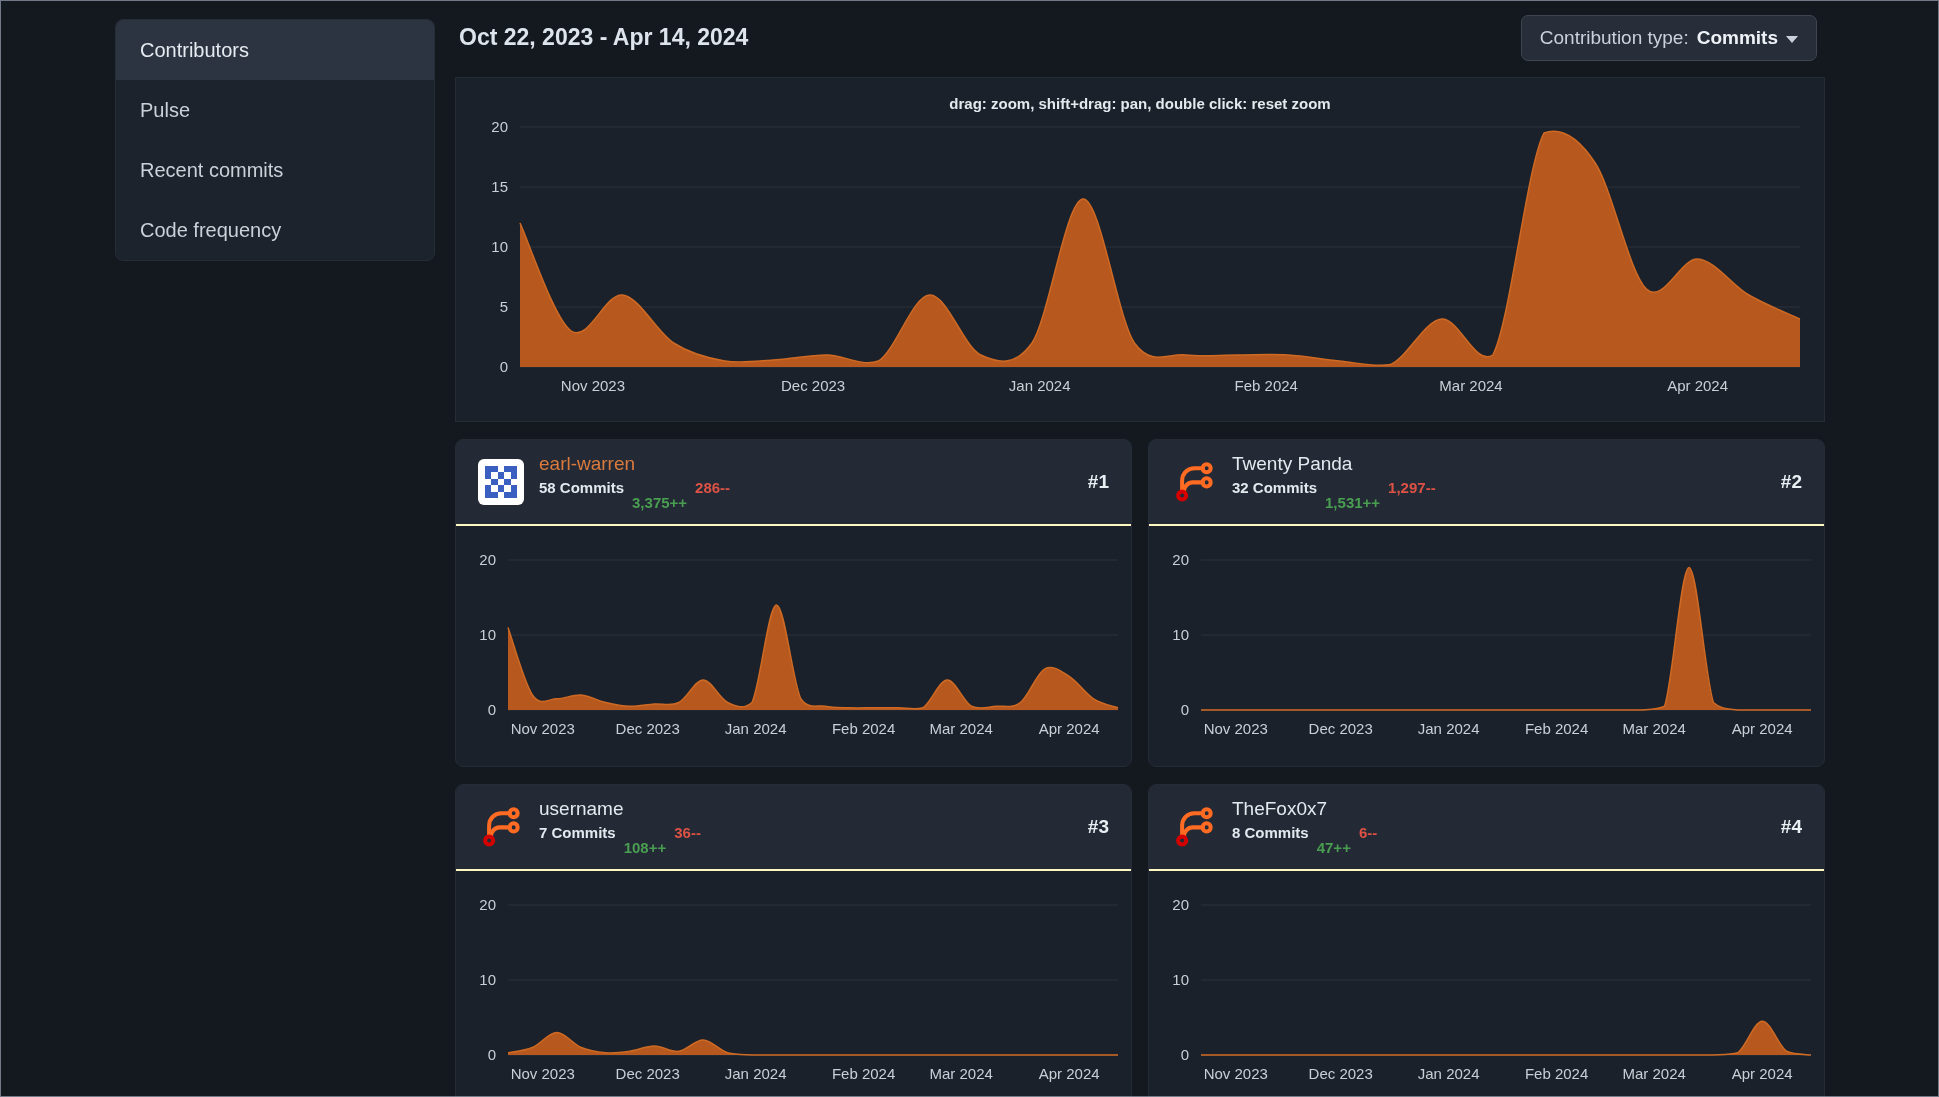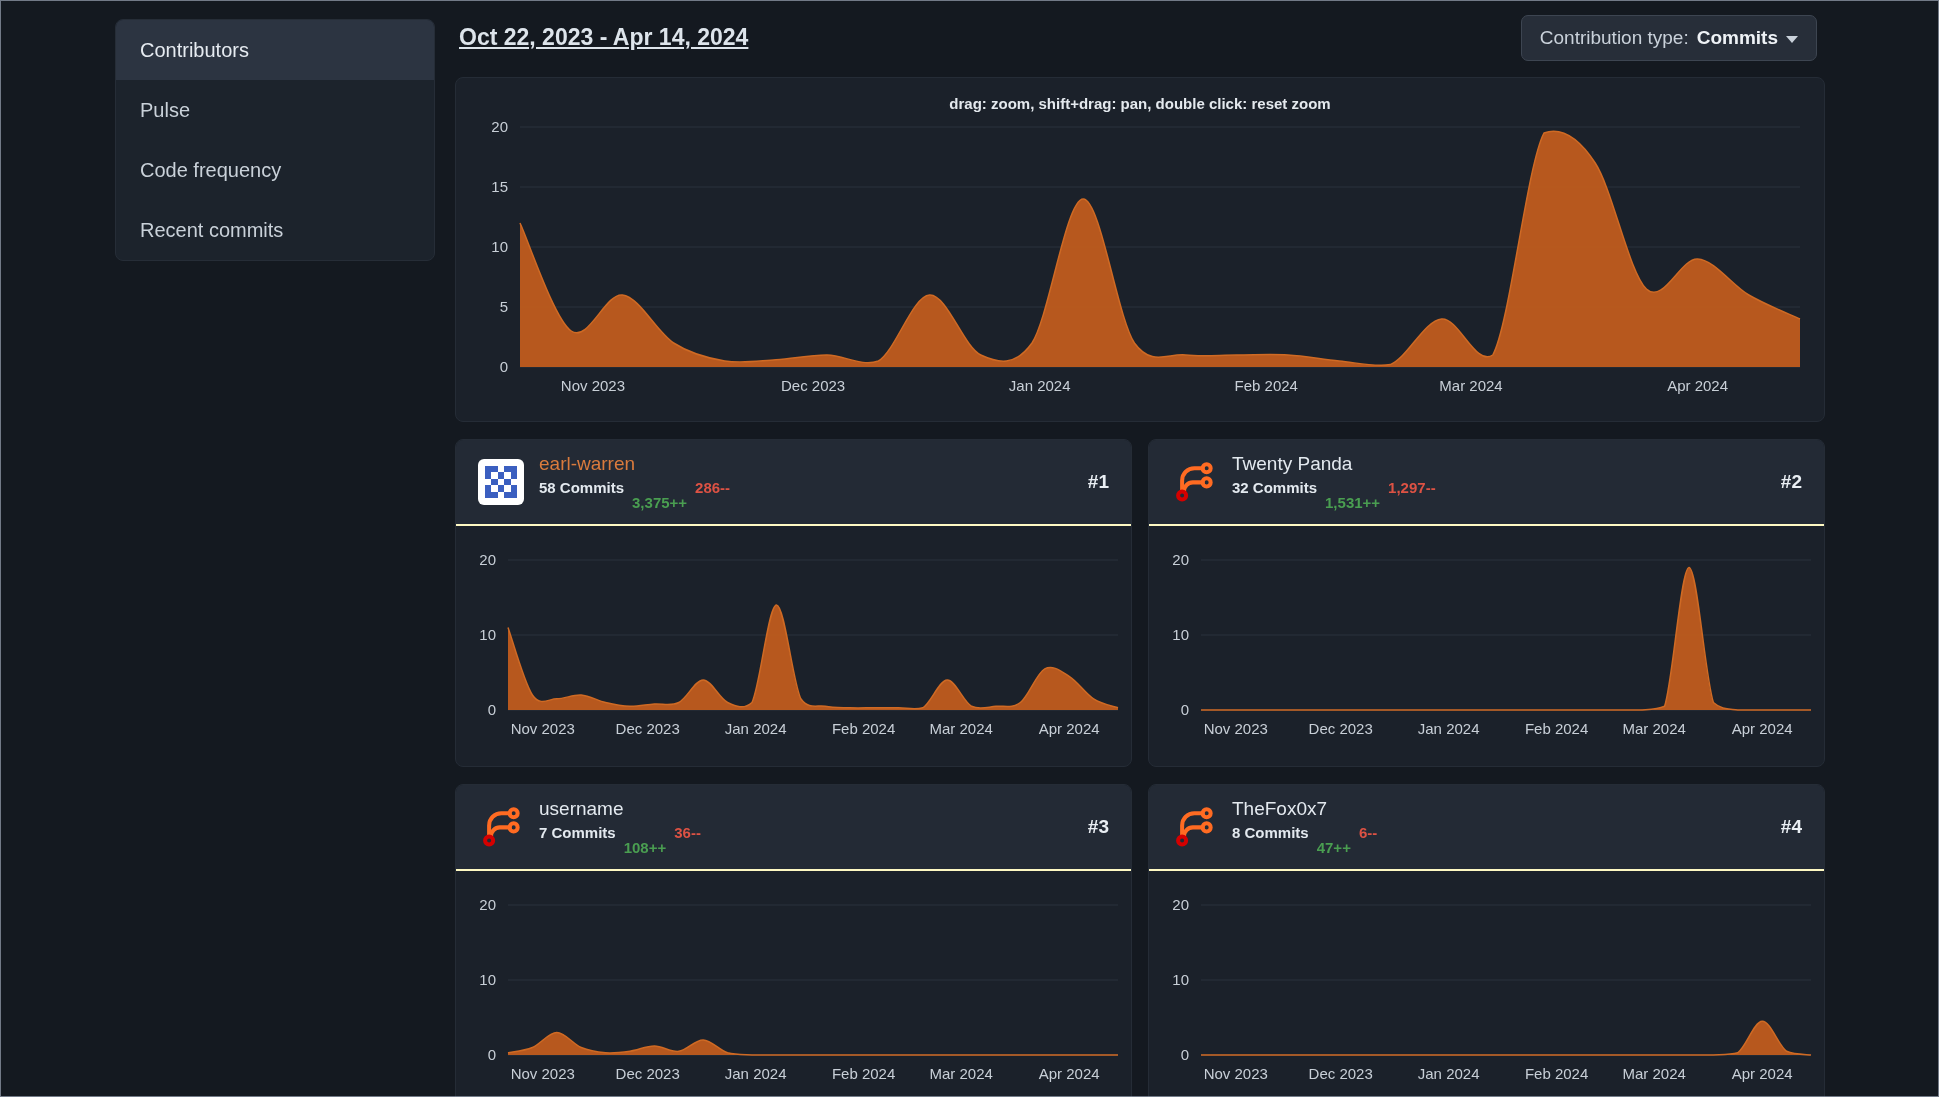--- a/index.html
+++ b/index.html
@@ -23,38 +23,38 @@
     overflow: hidden;
   }
   .side-item {
     height: 60px; display: flex; align-items: center; padding: 0 24px;
     font-size: 20px; color: #c9d1d9; cursor: pointer;
   }
   .side-item.active { background: #2c3441; color: #e6ebf1; }
 
   
   .main { position: absolute; left: 455px; top: 0; width: 1370px; height: 1097px; }
-  .page-title { position: absolute; left: 4px; top: 24px; font-size: 23px; color: #dde4eb; text-decoration: underline; }
+  .page-title { position: absolute; left: 4px; top: 24px; font-size: 23px; color: #dde4eb; }
 
   .ctype-btn {
     position: absolute; right: 8px; top: 15px; height: 46px;
     display: flex; align-items: center; gap: 8px; padding: 0 18px;
     background: #272e39; border: 1px solid #3d4551; border-radius: 7px;
     font-size: 19px; color: #c9d1da; cursor: pointer;
   }
   .ctype-btn .val { font-weight: bold; color: #eef2f6; }
   .caret-down {
     width: 0; height: 0; margin-top: 3px;
     border-left: 6px solid transparent; border-right: 6px solid transparent;
     border-top: 7px solid #c9d1da;
   }
 
   .panel {
     position: absolute; background: #1b212a;
-    border: 1px solid #252c36; border-radius: 8px;
+    border: 1px solid #252c36; border-radius: 0;
   }
   .main-panel { left: 0; top: 77px; width: 1370px; height: 345px; }
   .chart-hint {
     position: absolute; top: 17px; left: 0; width: 100%; text-align: center;
     font-size: 15px; font-weight: bold; color: #e4e9ee; z-index: 2;
   }
   .chart-host { position: absolute; }
   .main-host { inset: 0; cursor: crosshair; }
 
   
@@ -85,22 +85,22 @@
   .mini-host { left: 0; top: 86px; width: 675px; height: 240px; cursor: crosshair; }
 </style>
 </head>
 <body>
 
 <div class="window-border"></div>
 
 <nav class="sidebar">
   <div class="side-item active">Contributors</div>
   <div class="side-item">Pulse</div>
+  <div class="side-item">Recent commits</div>
   <div class="side-item">Code frequency</div>
-  <div class="side-item">Recent commits</div>
 </nav>
 
 <main class="main">
 
   <h1 class="page-title">Oct 22, 2023 - Apr 14, 2024</h1>
 
   <button class="ctype-btn">
     <span>Contribution type:</span>
     <span class="val">Commits</span>
     <span class="caret-down"></span>

